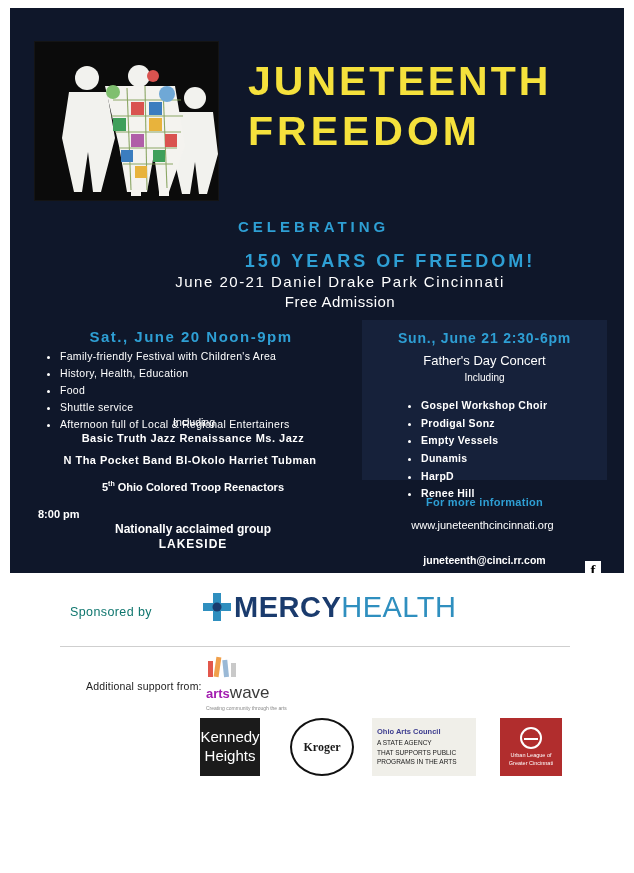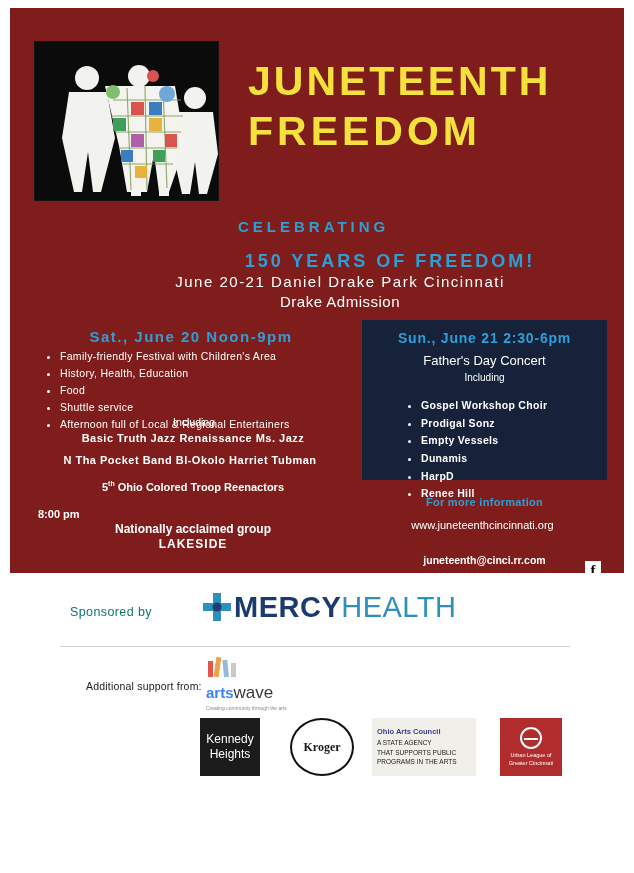--- a/index.html
+++ b/index.html
@@ -13,21 +13,21 @@
     width: 634px;
     height: 873px;
     background: #ffffff;
     overflow: hidden;
   }
   
   .flyer-dark {
     position: absolute;
     left: 10px; top: 8px;
     width: 614px; height: 565px;
-    background: #7f1d1d;
+    background: #0f172a;
   }
   
   .logo-box {
     position: absolute;
     left: 24px; top: 33px;
     width: 185px; height: 160px;
     background: #0a0a0a;
     border: 1px solid #141414;
     overflow: hidden;
   }
@@ -307,36 +307,36 @@
     left: 76px; top: 107px;
     color: #222222;
     font-size: 10.5px;
     letter-spacing: 0.2px;
   }
   .artswave {
     position: absolute;
     left: 196px; top: 82px;
     width: 92px; height: 42px;
   }
-  .aw-arts { color: #3b82f6; font-size: 15px; font-weight: bold; }
+  .aw-arts { color: #a21caf; font-size: 13px; font-weight: bold; }
   .aw-wave { color: #3a3a3a; font-size: 17px; }
   .aw-sub { color: #888888; font-size: 5px; line-height: 1.5; margin-top: 2px; }
 
   .logo-row { position: absolute; left: 0; top: 145px; width: 614px; height: 72px; }
   .sp-logo {
     position: absolute;
     height: 58px;
     display: flex; align-items: center; justify-content: center;
     text-align: center;
   }
   .sp-kennedy {
     left: 190px; top: 0; width: 60px; height: 58px;
     background: #1b1b1b; color: #ffffff;
     flex-direction: column;
-    font-size: 12px; line-height: 1.25;
+    font-size: 15px; line-height: 1.25;
   }
   .sp-kroger {
     left: 280px; top: 0; width: 64px; height: 58px;
     background: #ffffff; color: #1a1a1a;
     border-radius: 50%;
     border: 2px solid #111111;
     font-size: 12px; font-weight: bold;
     font-family: "Liberation Serif", serif;
   }
   .sp-ohio {
@@ -422,21 +422,21 @@
     </div>
 
     <div class="headline">
       <div class="l1">JUNETEENTH</div>
       <div class="l2">FREEDOM</div>
     </div>
 
     <div class="celebrating">CELEBRATING</div>
     <div class="years">150 YEARS OF FREEDOM!</div>
     <div class="where">June 20-21  Daniel Drake Park   Cincinnati</div>
-    <div class="free">Drake Admission</div>
+    <div class="free">Free Admission</div>
 
     <div class="sat-head">Sat., June  20   Noon-9pm</div>
     <ul class="sat-list">
       <li>Family-friendly Festival with Children's Area</li>
       <li>History, Health, Education</li>
       <li>Food</li>
       <li>Shuttle service</li>
       <li>Afternoon full of Local &amp; Regional Entertainers</li>
     </ul>
     <div class="incl-center">Including</div>

